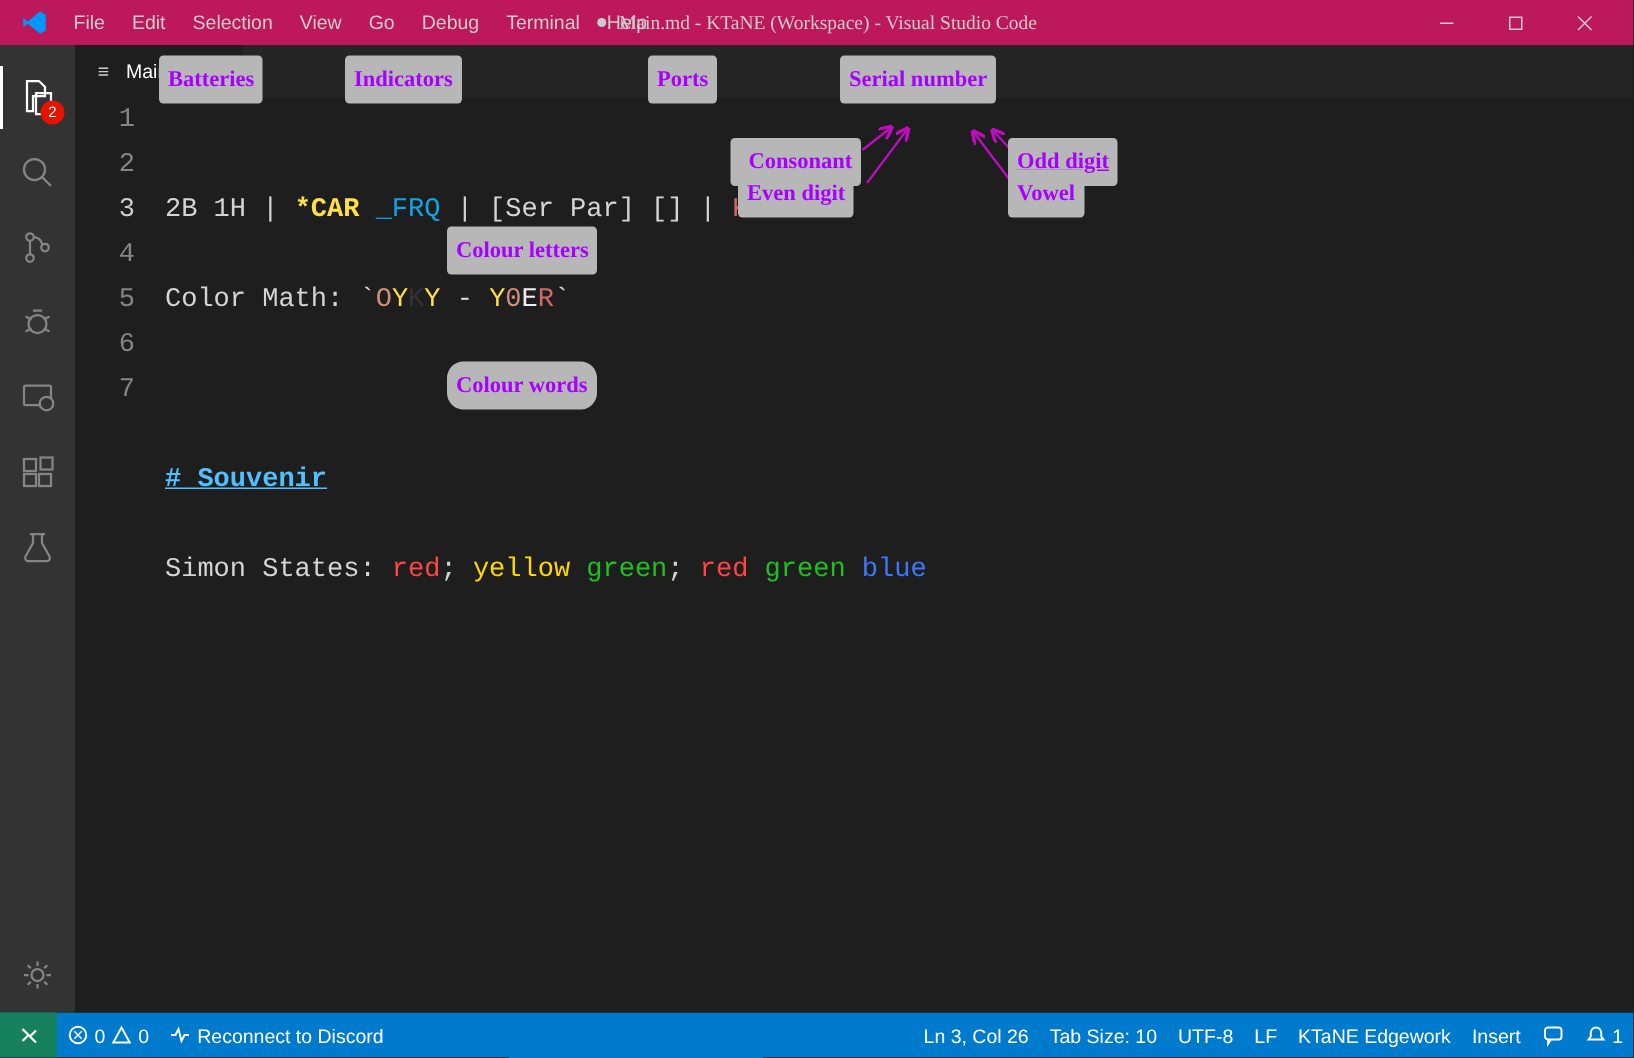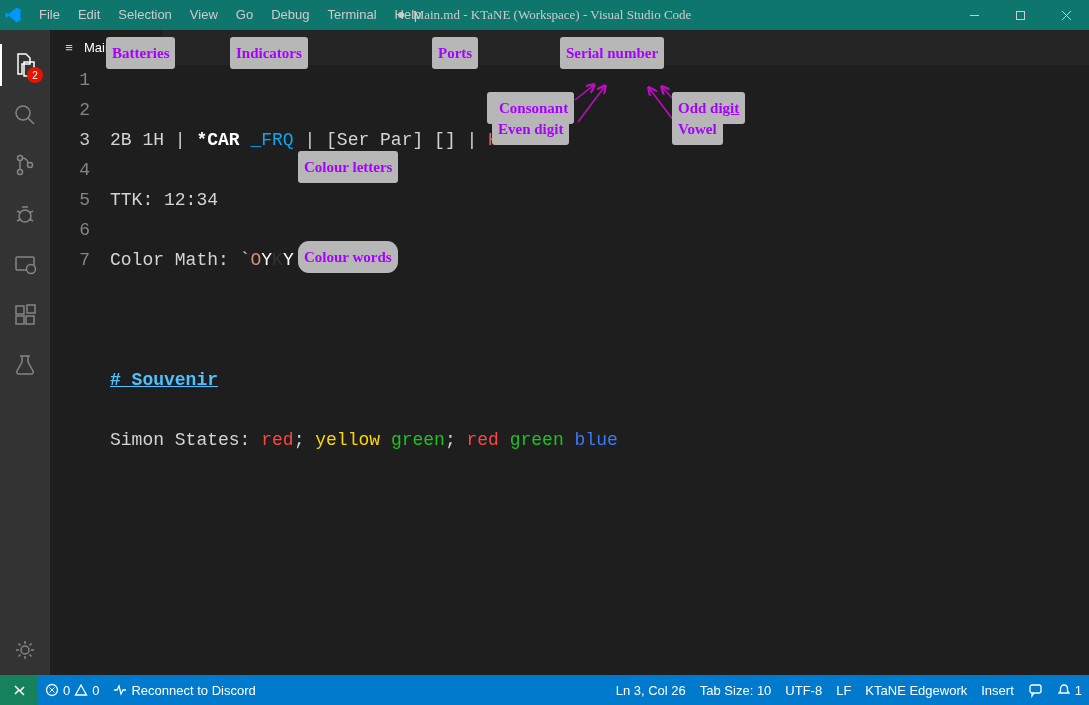--- a/index.html
+++ b/index.html
@@ -1,17 +1,17 @@
 <!DOCTYPE html>
 <html><head>
 <meta charset="utf-8">
 <style>
 * { margin:0; padding:0; box-sizing:border-box; }
 body { font-family:"Segoe UI",Arial,sans-serif; font-size:13px; background:#1e1e1e; color:#ccc; width:1089px; height:705px; overflow:hidden; position:relative; }
-.title-bar { height:30px; background:#0f766e; display:flex; align-items:center; padding:0 0; color:#ccc; position:relative;justify-content:space-between; }
+.title-bar { height:30px; background:#be185d; display:flex; align-items:center; padding:0 10px; color:#ccc; position:relative;justify-content:space-between; }
 .title-bar .logo { width:18px; height:18px; margin-right:8px; margin-left:4px; }
 .menu { display:flex; gap:0; }
 .menu-item { padding:0 9px; color:#ccc; cursor:default; line-height:30px; }
 .title-center { position:absolute; left:50%; transform:translateX(-50%); display:flex; align-items:center; gap:9px; color:#ccc;font-family:Liberation Serif, serif; }
 .title-center .dot { width:6px; height:6px; border-radius:50%; background:#ccc; }
 .win-controls { margin-left:auto; display:flex; gap:0; }
 .win-btn { width:46px; height:30px; display:flex; align-items:center; justify-content:center; color:#ccc; }
 .app-body { display:flex; height:645px; }
 .activity-bar { width:50px; background:#333333; display:flex; flex-direction:column; align-items:center; padding-top:10px; gap:0; }
 .act-item { width:50px; height:50px; display:flex; align-items:center; justify-content:center; color:#858585; position:relative; }
@@ -22,21 +22,21 @@
 .editor-area { flex:1; display:flex; flex-direction:column; background:#1e1e1e; }
 .pane { display:flex; flex-direction:column; }
 .tab-bar { height:35px; background:#252526; display:flex; align-items:center; }
 .tab { height:35px; display:flex; align-items:center; gap:8px; padding:0 12px; background:#1e1e1e; color:#fff; }
 .tab .mod { width:8px; height:8px; border-radius:50%; background:#ccc; }
 .tab .icon { width:14px; text-align:center; color:#ccc; }
 .editor { position:relative; flex:1; display:flex; font-family:Consolas,"Courier New",monospace; font-size:18px; line-height:30px; }
 .gutter { width:60px; text-align:right; padding-right:20px; color:#858585; user-select:none; }
 .code { flex:1; color:#d4d4d4; white-space:pre; position:relative; }
 .pane1 { flex:1.03; }
-.c-yellow{color:#ffffff} .c-orange{color:#ce9178} .c-red{color:#d16969} .c-cyan{color:#9cdcfe} .c-green{color:#6a9955} .c-blue{color:#569cd6} .c-grey{color:#0ea5e9}
+.c-yellow{color:#fde047} .c-orange{color:#ce9178} .c-red{color:#d16969} .c-cyan{color:#9cdcfe} .c-green{color:#6a9955} .c-blue{color:#569cd6} .c-grey{color:#0ea5e9}
 .c-brred{color:#ff4444} .c-bryel{color:#ffd700} .c-brgrn{color:#20c020} .c-brblu{color:#3b78ff}
 .c-h1 { color:#4fc1ff; font-weight:bold; }
 .status-bar { height:30px; background:#007acc; display:flex; align-items:center; color:#fff; font-size:13px; }
 .status-left { display:flex; align-items:center; }
 .status-item { padding:0 7px; display:flex; align-items:center; gap:4px; height:30px; }
 .status-right { margin-left:auto; display:flex; }
 .remote-btn { width:38px; height:30px; background:#16825d; display:flex; align-items:center; justify-content:center; }
 
 .anno { position:absolute; background:#b7b7b7; color:#a800ff; border-radius:3px; padding:1px 6px; font-family:"Segoe UI"; font-size:15px; font-weight:700; pointer-events:none; z-index:5; }
 .arrow { position:absolute; stroke:#c00cc0; stroke-width:1.5; fill:none; z-index:4; pointer-events:none; }
@@ -163,21 +163,20 @@
             <div>2</div>
             <div style="color:#ccc">3</div>
             <div>4</div>
             <div>5</div>
             <div>6</div>
             <div>7</div>
         </div>
         <div class="code">
 <div class="sel-highlight" style="top:63px; left:0; width:290px;"></div>
 <div><span>2B 1H</span><span> | </span><span class="c-yellow" style="font-weight:bold">*CAR</span><span class="c-grey"> _FRQ</span><span> | </span><span>[Ser Par] []</span><span> | </span><span class="c-red">K</span><span class="c-red">T</span><span class="c-cyan">4</span><span class="c-red">N</span><span class="c-green">E</span><span class="c-blue">1</span></div>
-<div>TTK: 12:34</div>
 <div><span>Color Math: `</span><span class="c-orange">O</span><span class="c-yellow">Y</span><span style="color:#333">K</span><span class="c-yellow">Y</span><span> - </span><span class="c-yellow">Y</span><span class="c-orange">0</span><span style="color:#eee">E</span><span class="c-red">R</span><span>`</span></div>
 <div> </div>
 <div><a class="c-h1 uline"># Souvenir</a></div>
 <div><span>Simon States: </span><span class="c-brred">red</span><span>; </span><span class="c-bryel">yellow</span><span> </span><span class="c-brgrn">green</span><span>; </span><span class="c-brred">red</span> <span class="c-brgrn">green</span> <span class="c-brblu">blue</span></div>
 <div> </div>
 
 
 <div class="anno" style="top:-28px; left:-4px;">Batteries</div>
 <div class="anno" style="top:-28px; left:120px;">Indicators</div>
 <div class="anno" style="top:-28px; left:322px;">Ports</div>

